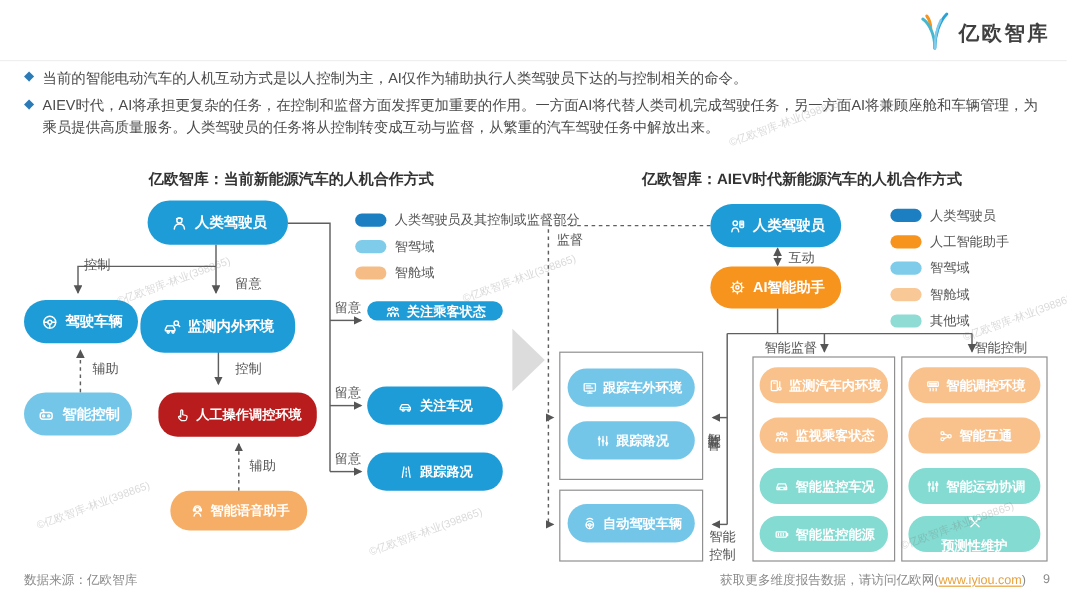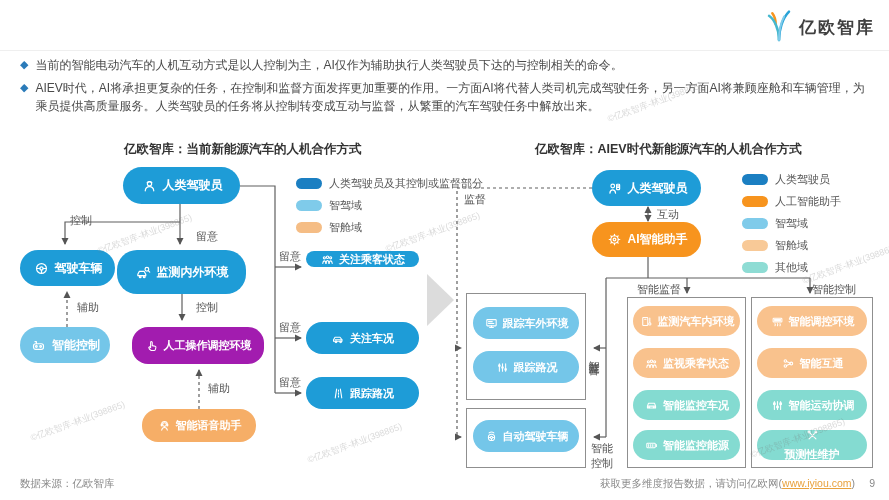--- a/index.html
+++ b/index.html
@@ -188,21 +188,21 @@
           <svg viewBox="0 0 24 24">
             <path d="M4,16.5 v-2 l2,-4 h7 l2.2,4 v2 z" fill="none" stroke="#fff" stroke-width="1.7" stroke-linecap="round" stroke-linejoin="round"></path>
             <circle cx="7.3" cy="18" r="1.3" fill="none" stroke="#fff" stroke-width="1.7" stroke-linecap="round" stroke-linejoin="round"></circle>
             <circle cx="13" cy="18" r="1.3" fill="none" stroke="#fff" stroke-width="1.7" stroke-linecap="round" stroke-linejoin="round"></circle>
             <circle cx="16.8" cy="7.5" r="2.6" fill="none" stroke="#fff" stroke-width="1.7" stroke-linecap="round" stroke-linejoin="round"></circle>
             <path d="M18.7,9.4 L20.8,11.5" fill="none" stroke="#fff" stroke-width="1.7" stroke-linecap="round" stroke-linejoin="round"></path>
           </svg>
         </span>
       <span>监测内外环境</span>
     </div>
-    <div class="pill sm" style="left: 132px; top: 327px; width: 132px; height: 37px; background: #a21caf; align-items: center;">
+    <div class="pill sm" style="left: 132px; top: 327px; width: 132px; height: 37px; background: #b91c1c; align-items: center;">
       <span class="ic">
           <svg viewBox="0 0 24 24">
             <path d="M10,20 c-2,-1.2 -3.8,-3 -4,-5 l1.6,-1 1.4,1.4 V7 a1.3,1.3 0 0 1 2.6,0 v5.2 l4.6,1 c1,0.3 1.5,1.1 1.2,2.1 l-0.9,3.4 c-0.3,0.9 -1,1.3 -1.9,1.3 z" fill="none" stroke="#fff" stroke-width="1.7" stroke-linecap="round" stroke-linejoin="round"></path>
           </svg>
         </span>
       <span>人工操作调控环境</span>
     </div>
     <div class="pill" style="left: 20px; top: 327px; width: 90px; height: 36px; background: rgb(116, 198, 233);">
       <span class="ic">
           <svg viewBox="0 0 24 24">

